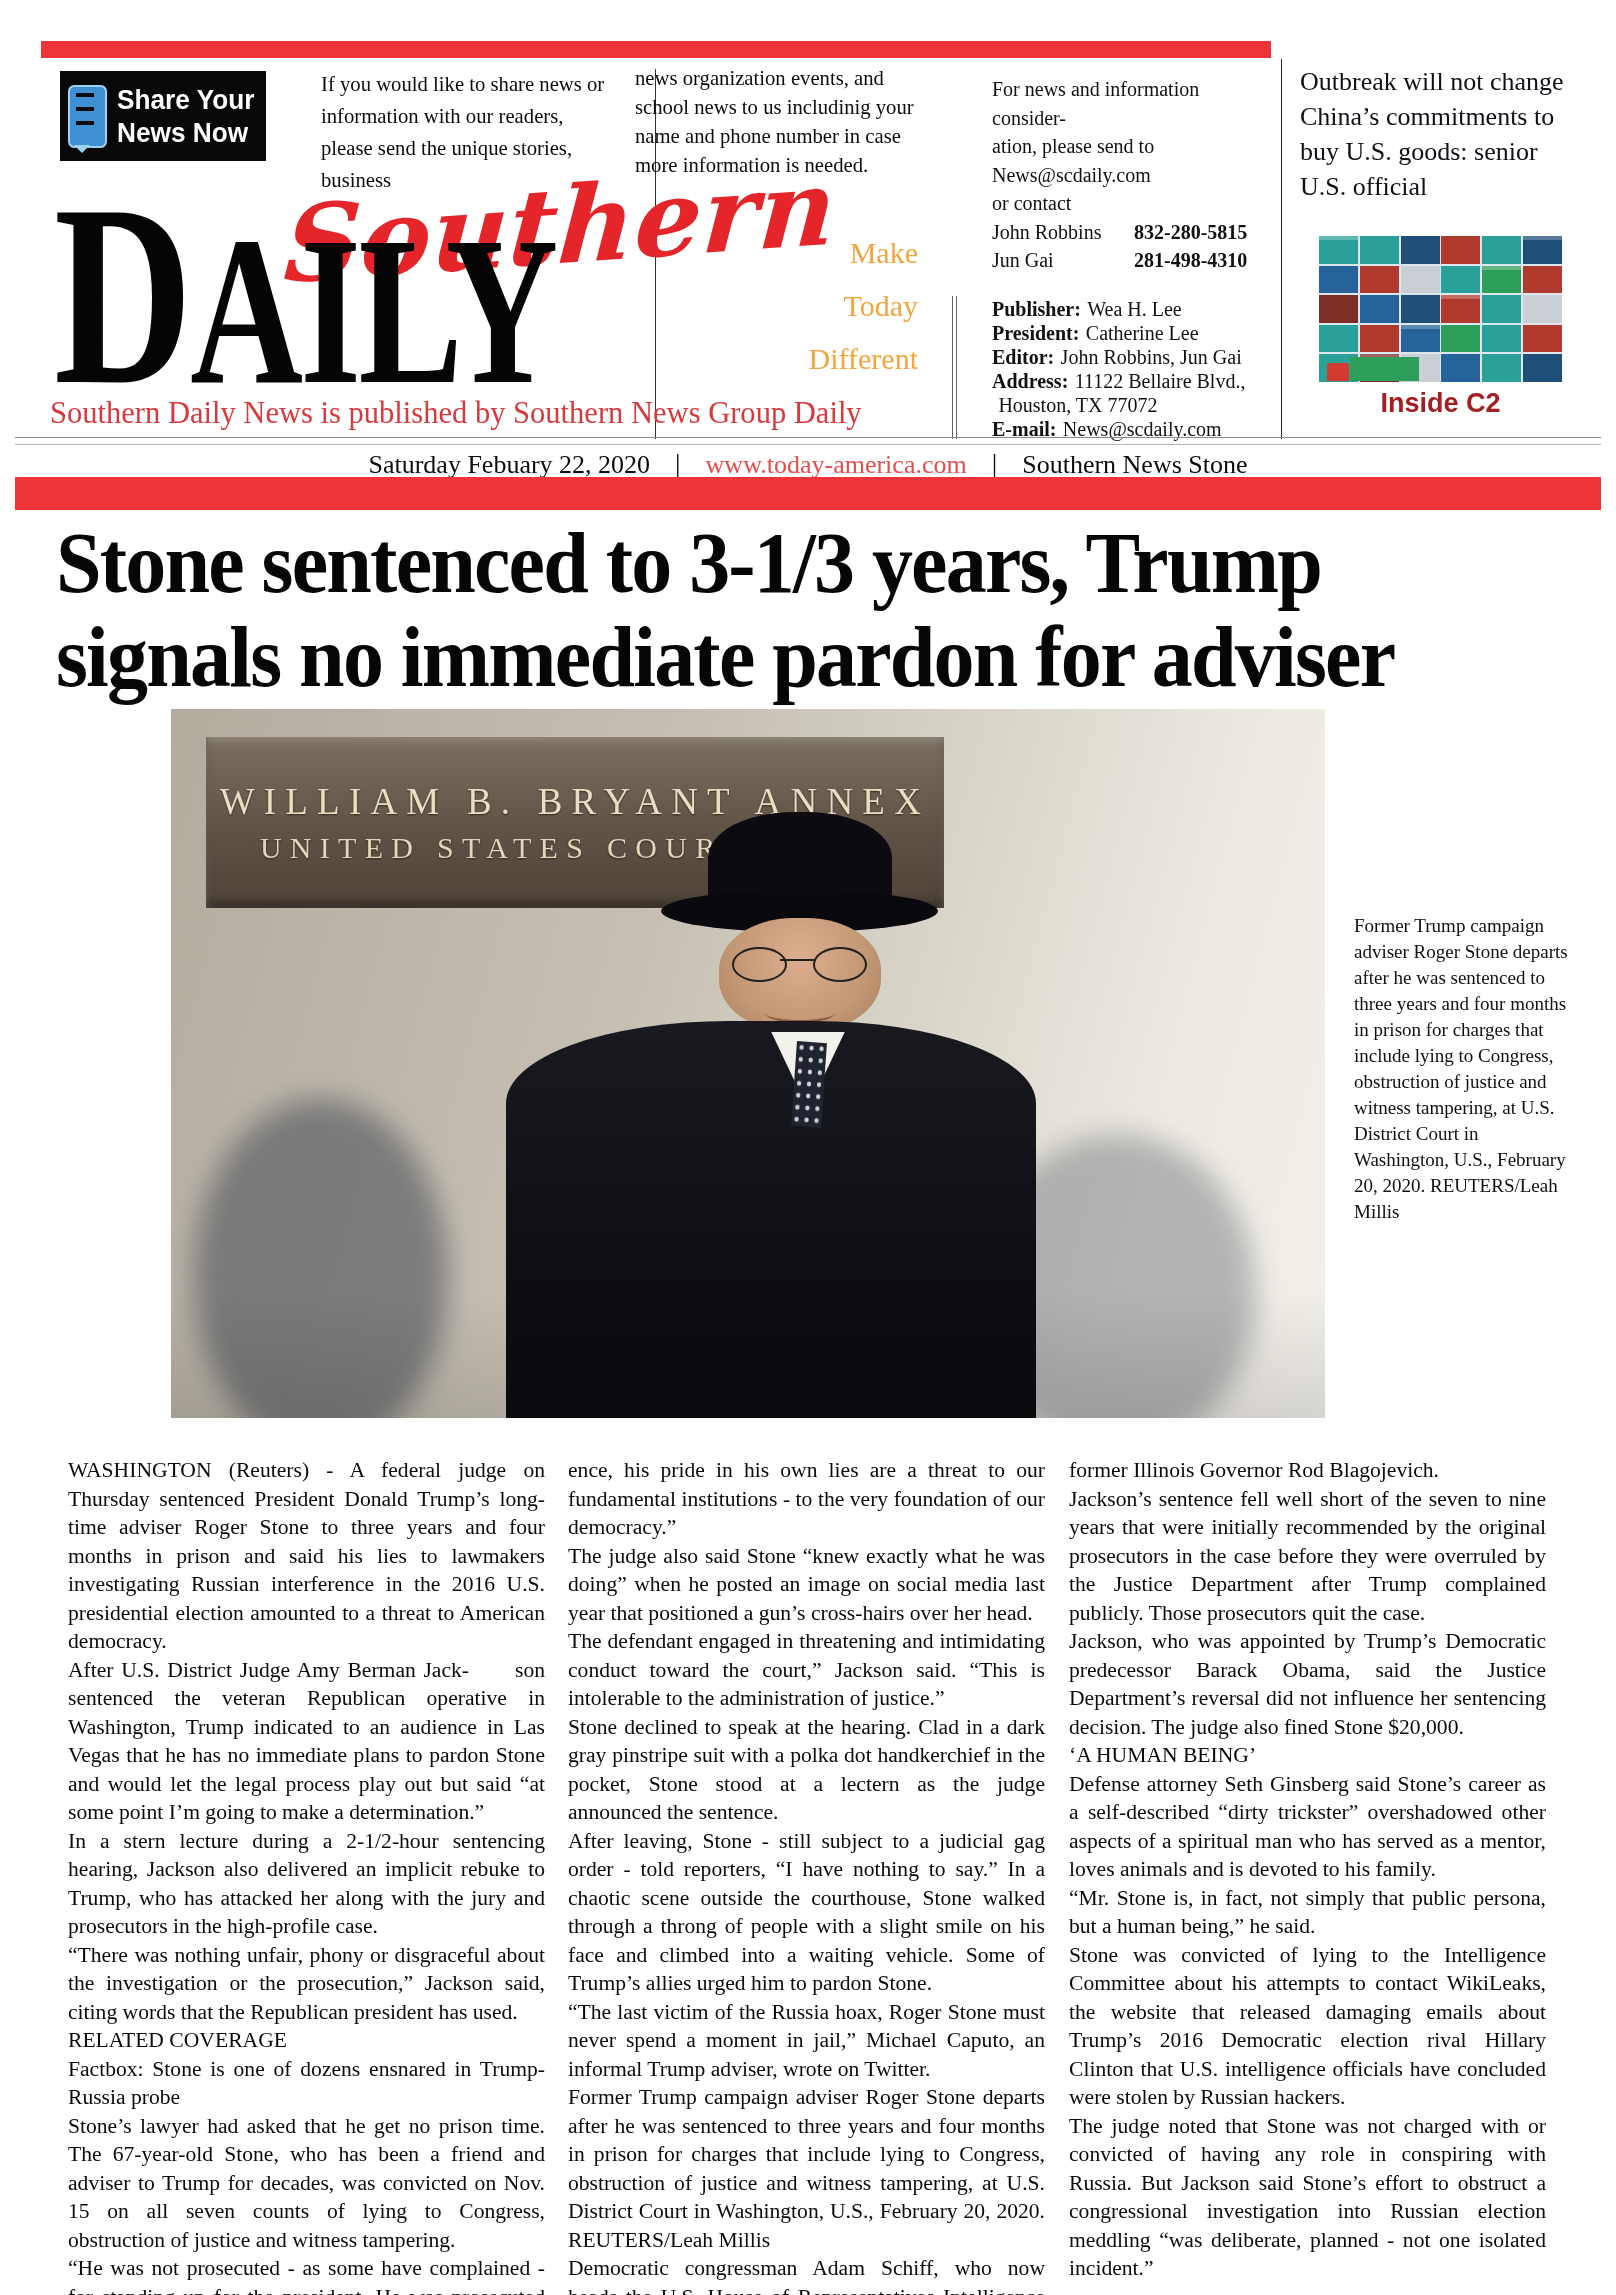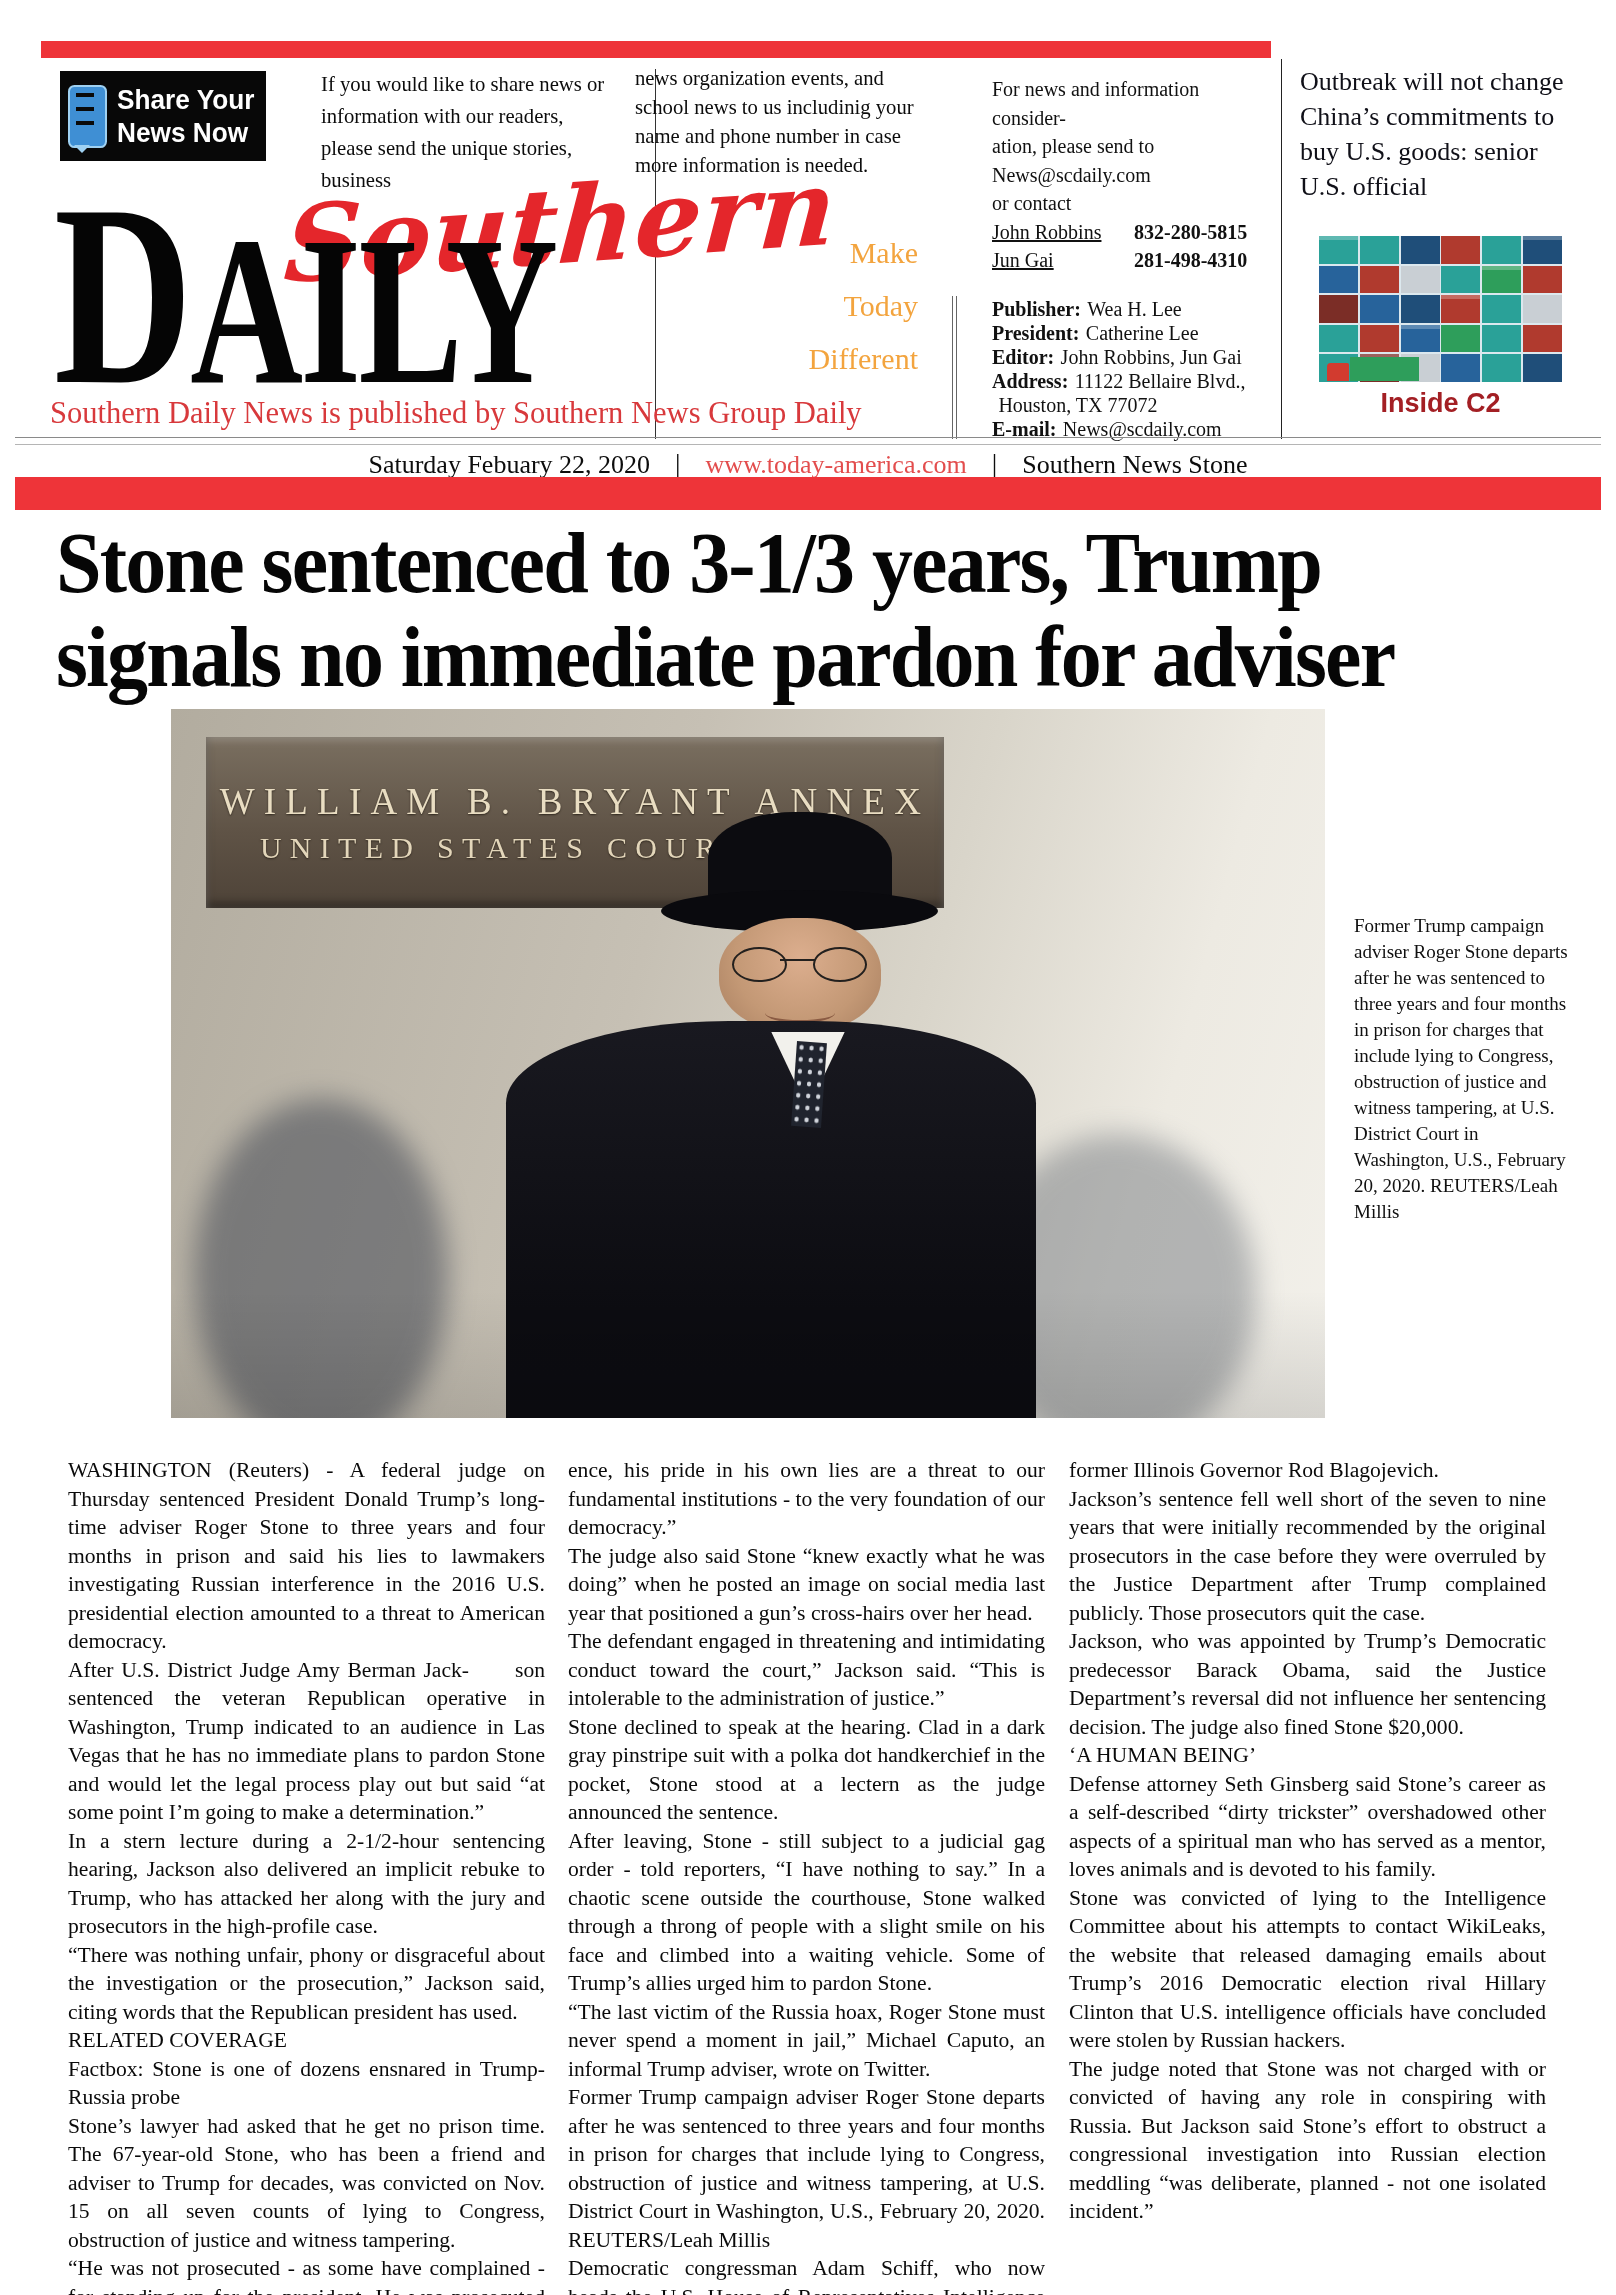--- a/index.html
+++ b/index.html
@@ -15,21 +15,21 @@
   .sharebox{left:60px;top:71px;width:206px;height:90px;background:#080808;display:flex;align-items:center;}
   .bubble{position:relative;width:35px;height:59px;margin-left:8.3px;background:#3f8fd4;border:2.3px solid #9fd1f2;border-radius:6.4px;}
   .bubble::after{content:"";position:absolute;left:3.7px;bottom:-15.6px;border:8.3px solid transparent;border-top-color:#9fd1f2;}
   .bubble .dash{position:absolute;left:5.5px;width:18.4px;height:4.6px;background:#0a0a0a;}
   .sharetextwrap{margin-left:10px;color:#fff;font-family:"Liberation Sans",sans-serif;font-weight:bold;font-size:28.5px;line-height:33px;transform:scaleX(.92);transform-origin:left;white-space:nowrap;}
   .hdr-copy{font-size:20.7px;line-height:32px;color:#0c0c0c;}
   .share-copy{left:321px;top:68px;width:298px;}
   .mid-copy{left:635px;top:64px;width:298px;line-height:29px;}
   .contact-blk{left:992px;top:63px;width:280px;font-size:20px;line-height:28.5px;margin-top:12px;}
   .cperson{display:flex;}
-  .cname{width:142px;text-decoration:underline;}
+  .cname{width:142px;}
   .cphone{font-weight:bold;}
 
   .outbreak-head{left:1300px;top:64px;width:280px;font-size:26px;line-height:35px;color:#101018;}
   .containers{left:1319px;top:236px;width:243px;height:146px;background:#dce8ee;display:grid;grid-template-columns:repeat(6,1fr);grid-template-rows:repeat(5,1fr);gap:1.8px;padding:0;overflow:hidden;}
   .containers div{background:#2aa198;}
   .containers div:nth-child(3n){background:#1f4e79;}
   .containers div:nth-child(4n){background:#b03a2e;}
   .containers div:nth-child(7n){background:#27639b;}
   .containers div:nth-child(9n){background:#c9cfd4;}
   .containers div:nth-child(11n){background:#2e9e5b;}
@@ -258,16 +258,17 @@
     <p class="apara">Former Trump campaign adviser Roger Stone departs after he was sentenced to three years and four months in prison for charges that include lying to Congress, obstruction of justice and witness tampering, at U.S. District Court in Washington, U.S., February 20, 2020. REUTERS/Leah Millis</p>
     <p class="apara">Democratic congressman Adam Schiff, who now heads the U.S. House of Representatives Intelligence Committee to which Stone was convicted of lying, wrote on Twitter that “to pardon Stone when his crimes were committed to protect Trump would be a breathtaking act of corruption.”</p>
   </div>
 <div class="abs acol c3">
 
 <p class="apara">former Illinois Governor Rod Blagojevich.</p>
     <p class="apara">Jackson’s sentence fell well short of the seven to nine years that were initially recommended by the original prosecutors in the case before they were overruled by the Justice Department after Trump complained publicly. Those prosecutors quit the case.</p>
     <p class="apara">Jackson, who was appointed by Trump’s Democratic predecessor Barack Obama, said the Justice Department’s reversal did not influence her sentencing decision. The judge also fined Stone $20,000.</p>
     <p class="apara">‘A HUMAN BEING’</p>
     <p class="apara">Defense attorney Seth Ginsberg said Stone’s career as a self-described “dirty trickster” overshadowed other aspects of a spiritual man who has served as a mentor, loves animals and is devoted to his family.</p>
+    <p class="apara">“Mr. Stone is, in fact, not simply that public persona, but a human being,” he said.</p>
     <p class="apara">Stone was convicted of lying to the Intelligence Committee about his attempts to contact WikiLeaks, the website that released damaging emails about Trump’s 2016 Democratic election rival Hillary Clinton that U.S. intelligence officials have concluded were stolen by Russian hackers.</p>
     <p class="apara">The judge noted that Stone was not charged with or convicted of having any role in conspiring with Russia. But Jackson said Stone’s effort to obstruct a congressional investigation into Russian election meddling “was deliberate, planned - not one isolated incident.”</p>
   </div>
 
 
 </body></html>

